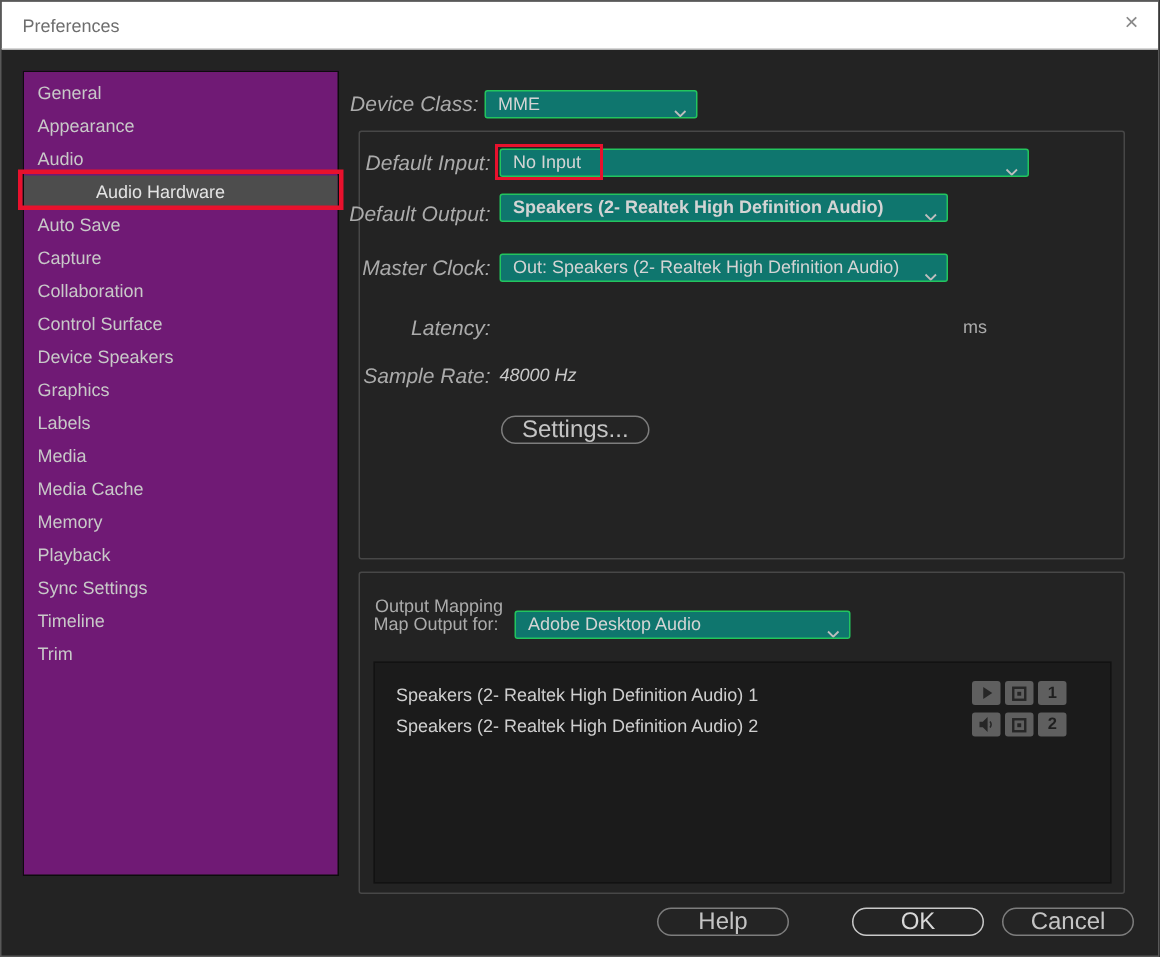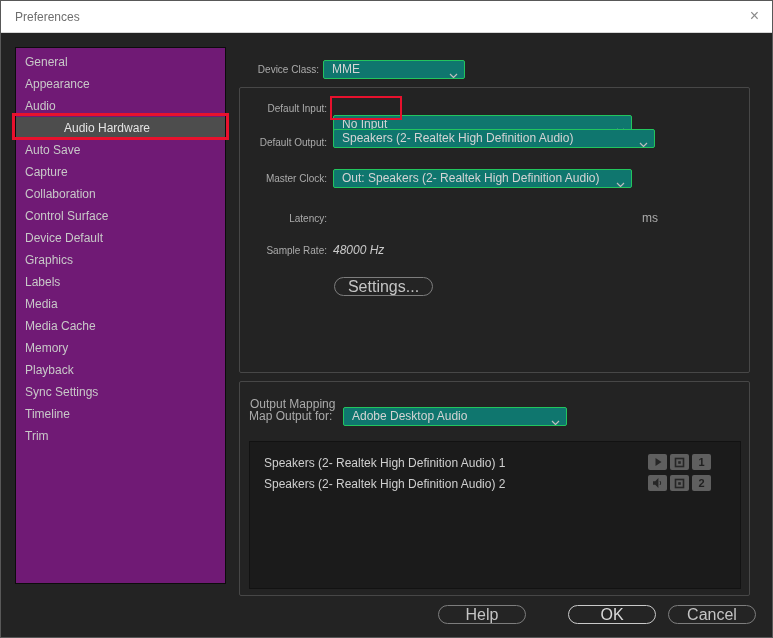--- a/index.html
+++ b/index.html
@@ -20,22 +20,22 @@
              background:#701a75; border:1px solid #0c0c0c; padding-top:3px; }
   .side-item { height:22px; line-height:22px; padding-left:9px; font-size:12px;
                color:#c8c8c8; cursor:pointer; white-space:nowrap; }
   .side-item.selected { background:#4d4d4d; color:#e4e4e4;padding-left:48px; }
 
   
   .groupbox { position:absolute; border:1px solid #474747; border-radius:2px; background:transparent; }
   .group-title { position:absolute; left:10px; top:15px; font-size:12px; color:#ababab; }
 
   
-  .form-label { position:absolute; font-size:10px; color:#ababab; line-height:19px;
-                text-align:right; white-space:nowrap; }
+  .form-label { position:absolute; font-size:14px; color:#ababab; line-height:19px;
+                text-align:right; white-space:nowrap;font-style:italic; }
   .value-text { position:absolute; font-size:12px; color:#c9c9c9; line-height:19px; white-space:nowrap; }
   .unit-text  { position:absolute; font-size:12px; color:#ababab; line-height:19px; }
 
   
   .dropdown { position:absolute; height:19px; background:#0f766e; border:1px solid #22c55e;
               border-radius:2px; color:#d4d4d4; font-size:12px; line-height:17px;
               padding:0 20px 0 8px; cursor:pointer; white-space:nowrap; overflow:hidden; }
   .dropdown .chev { position:absolute; right:6px; top:6px; width:9px; height:6px; }
 
   
@@ -71,21 +71,21 @@
 
   <div class="sidebar">
     <div class="side-item">General</div>
     <div class="side-item">Appearance</div>
     <div class="side-item">Audio</div>
     <div class="side-item selected">Audio Hardware</div>
     <div class="side-item">Auto Save</div>
     <div class="side-item">Capture</div>
     <div class="side-item">Collaboration</div>
     <div class="side-item">Control Surface</div>
-    <div class="side-item">Device Default</div>
+    <div class="side-item">Device Speakers</div>
     <div class="side-item">Graphics</div>
     <div class="side-item">Labels</div>
     <div class="side-item">Media</div>
     <div class="side-item">Media Cache</div>
     <div class="side-item">Memory</div>
     <div class="side-item">Playback</div>
     <div class="side-item">Sync Settings</div>
     <div class="side-item">Timeline</div>
     <div class="side-item">Trim</div>
   </div>
@@ -96,31 +96,31 @@
     <span class="chev">
       <svg width="9" height="6" viewBox="0 0 9 6">
           <path d="M1 1l3.5 3.5L8 1" fill="none" stroke="#bdbdbd" stroke-width="1.2"></path>
         </svg>
     </span>
   </div>
 
   <div class="groupbox" style="left:238px; top:86px; width:511px; height:286px;"></div>
 
   <div class="form-label" style="left:176px; top:98px; width:150px;">Default Input:</div>
-  <div class="dropdown" style="left:332px; top:114px; width:299px;">
+  <div class="dropdown" style="left:332px; top:98px; width:353px;">
     <span>No Input</span>
     <span class="chev">
       <svg width="9" height="6" viewBox="0 0 9 6">
           <path d="M1 1l3.5 3.5L8 1" fill="none" stroke="#bdbdbd" stroke-width="1.2"></path>
         </svg>
     </span>
   </div>
 
   <div class="form-label" style="left:176px; top:132px; width:150px;">Default Output:</div>
-  <div class="dropdown" style="left:332px; top:128px; width:322px;">
+  <div class="dropdown" style="left:332px; top:128px; width:299px;font-weight:bold;">
     <span>Speakers (2- Realtek High Definition Audio)</span>
     <span class="chev">
       <svg width="9" height="6" viewBox="0 0 9 6">
           <path d="M1 1l3.5 3.5L8 1" fill="none" stroke="#bdbdbd" stroke-width="1.2"></path>
         </svg>
     </span>
   </div>
 
   <div class="form-label" style="left:176px; top:168px; width:150px;">Master Clock:</div>
   <div class="dropdown" style="left:332px; top:168px; width:299px;">

